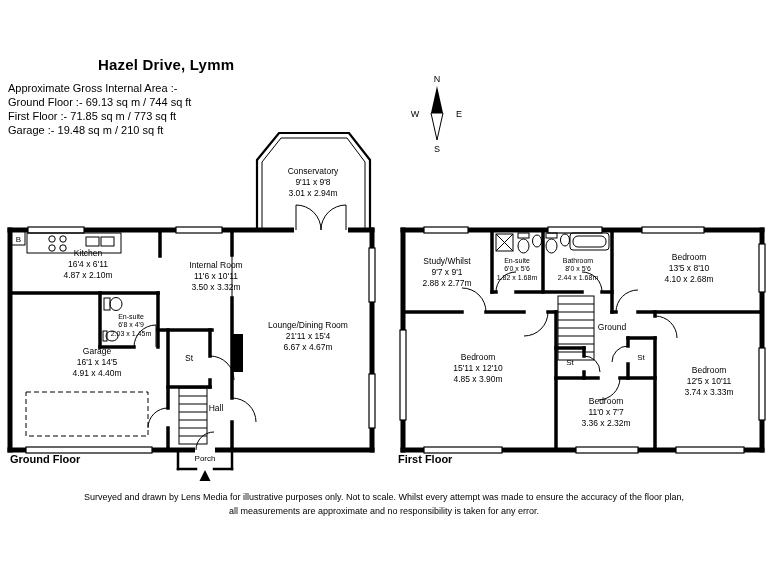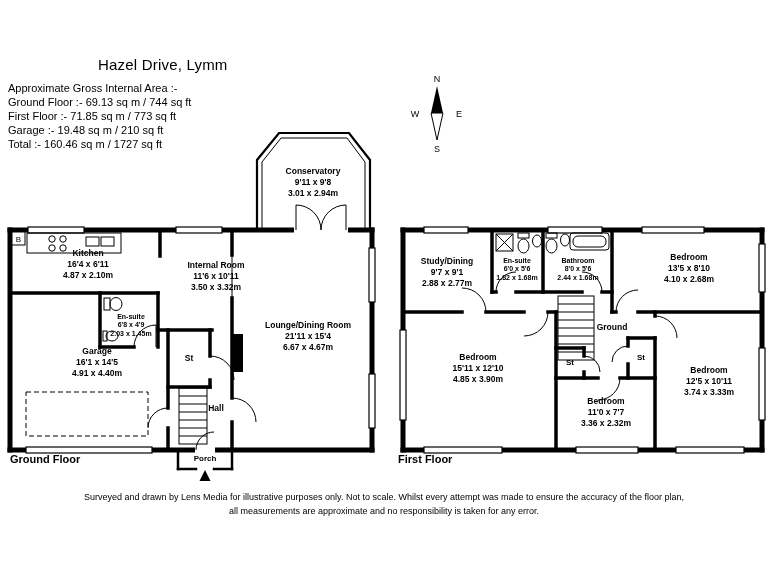--- a/index.html
+++ b/index.html
@@ -9,29 +9,29 @@
     font-family:"Liberation Sans", sans-serif;
     color:#000;
     position:relative;
   }
   .canvas { position:relative; width:768px; height:576px; background:#fff; overflow:hidden; }
   .svg-layer { position:absolute; left:0; top:0; }
   svg text { font-family:"Liberation Sans", sans-serif; fill:#000; }
 
   .title {
     position:absolute; left:98px; top:56px;
-    font-size:15px; font-weight:normal; letter-spacing:0.2px;
+    font-size:15px; font-weight:bold; letter-spacing:0.2px;
   }
   .area-block {
     position:absolute; left:8px; top:81px;
     font-size:11px; line-height:14px;
   }
   .room-label {
     position:absolute; transform:translate(-50%,-50%);
-    text-align:center; font-size:8.5px; line-height:1.28; white-space:nowrap;font-weight:bold;
+    text-align:center; font-size:8.5px; line-height:1.28; white-space:nowrap;
   }
   .room-label .rname { font-size:8.5px; }
   .room-label.small { font-size:7px; line-height:1.2; }
   .room-label.small .rname { font-size:7px; }
   .floor-caption {
     position:absolute; font-size:11px; font-weight:bold;
   }
   .footer {
     position:absolute; left:0; top:490px; width:768px;
     text-align:center; font-size:9px; line-height:14px;
@@ -249,21 +249,20 @@
     </g>
   </svg>
 
   <div class="title">Hazel Drive, Lymm</div>
 
   <div class="area-block">
     <div>Approximate Gross Internal Area :-</div>
     <div>Ground Floor :- 69.13 sq m / 744 sq ft</div>
     <div>First Floor :- 71.85 sq m / 773 sq ft</div>
     <div>Garage :- 19.48 sq m / 210 sq ft</div>
-    <div>Total :- 160.46 sq m / 1727 sq ft</div>
   </div>
 
   <div class="room-label" style="left:88px;top:264px">
     <div class="rname">Kitchen</div>
     <div>16'4 x 6'11</div>
     <div>4.87 x 2.10m</div>
   </div>
   <div class="room-label" style="left:216px;top:276px">
     <div class="rname">Internal Room</div>
     <div>11'6 x 10'11</div>
@@ -294,21 +293,21 @@
   </div>
   <div class="room-label" style="left:216px;top:408px">
     <div class="rname">Hall</div>
   </div>
   <div class="room-label" style="left:205px;top:459px;font-size:8px">
     <div class="rname" style="font-size:8px">Porch</div>
   </div>
   <div class="floor-caption" style="left:10px;top:453px">Ground Floor</div>
 
   <div class="room-label" style="left:447px;top:272px">
-    <div class="rname">Study/Dining</div>
+    <div class="rname">Study/Whilst</div>
     <div>9'7 x 9'1</div>
     <div>2.88 x 2.77m</div>
   </div>
   <div class="room-label small" style="left:517px;top:270px">
     <div class="rname">En-suite</div>
     <div>6'0 x 5'6</div>
     <div>1.82 x 1.68m</div>
   </div>
   <div class="room-label small" style="left:578px;top:270px">
     <div class="rname">Bathroom</div>

